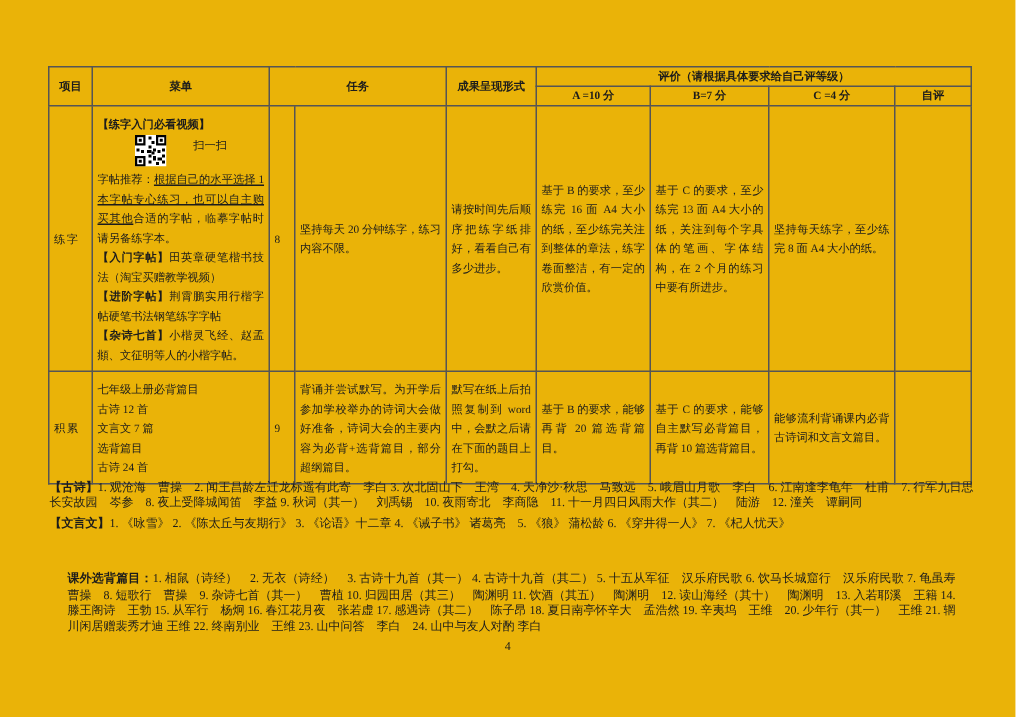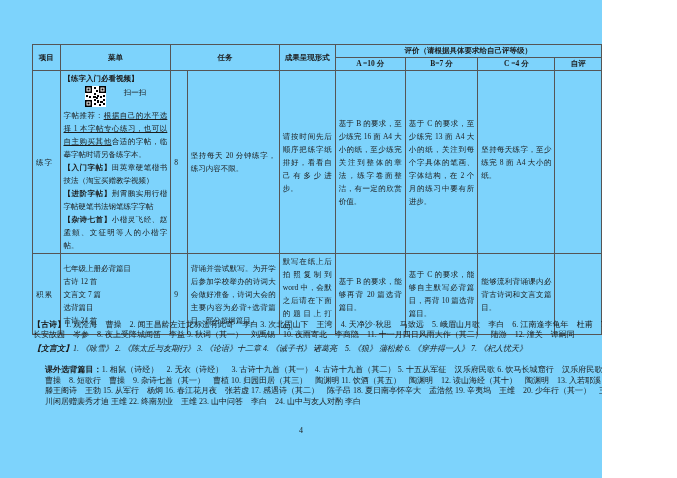--- a/index.html
+++ b/index.html
@@ -1,37 +1,37 @@
 <!DOCTYPE html>
 <html><head>
 <meta charset="utf-8">
 <style>
   html,body{margin:0;padding:0;background:#fff;}
-  .page{position:relative;width:602px;height:478px;background:#7dd3fc;overflow:hidden;
+  .page{position:relative;width:677px;height:478px;background:#eab308;overflow:hidden;
         font-family:"Liberation Serif","DejaVu Serif",serif;color:#1c1c1c;}
   table.main{position:absolute;left:32px;top:44px;border-collapse:collapse;table-layout:fixed;}
   table.main td,table.main th{border:1px solid #555;font-weight:normal;font-size:7.5px;
         line-height:13px;padding:1px 3px;vertical-align:middle;overflow:hidden;
         text-align:justify;}
   table.main th{text-align:center;font-weight:bold;padding:0 1px;line-height:12px;}
   td.center{text-align:center;}
   td.project-cell{font-weight:bold;text-align:center;font-size:8px;letter-spacing:1px;}
   td.menu-lz{vertical-align:top;line-height:12px;padding:2px 3px;}
   td.menu-jl{line-height:15px;text-align:left;}
   .blabel{font-weight:bold;}
   .uline{text-decoration:underline;}
   .qr-row{display:flex;align-items:flex-start;gap:18px;justify-content:center;margin:1px 0 2px 0;}
   .qr-box{width:21px;height:21px;flex:0 0 auto;}
   .lh14{line-height:14px;}
   .lh16{line-height:16px;}
   .appendix{position:absolute;left:33px;top:320px;width:616px;font-size:8px;}
   .appendix h2{margin:0 0 4px 0;font-size:8px;font-weight:bold;}
   .para{margin:0;line-height:9.8px;text-align:justify;}
   .para.gap-s{margin-bottom:4px;}
-  .para.gap-l{margin-bottom:12px;font-style:italic;}
+  .para.gap-l{margin-bottom:28px;}
   .para2{margin:12px;line-height:10.5px;text-align:justify;}
   .pageno{position:absolute;left:0;right:0;top:426px;text-align:center;font-size:8px;}
 </style>
 </head>
 <body>
 
 <div class="page">
 
   <table class="main">
     <colgroup>

